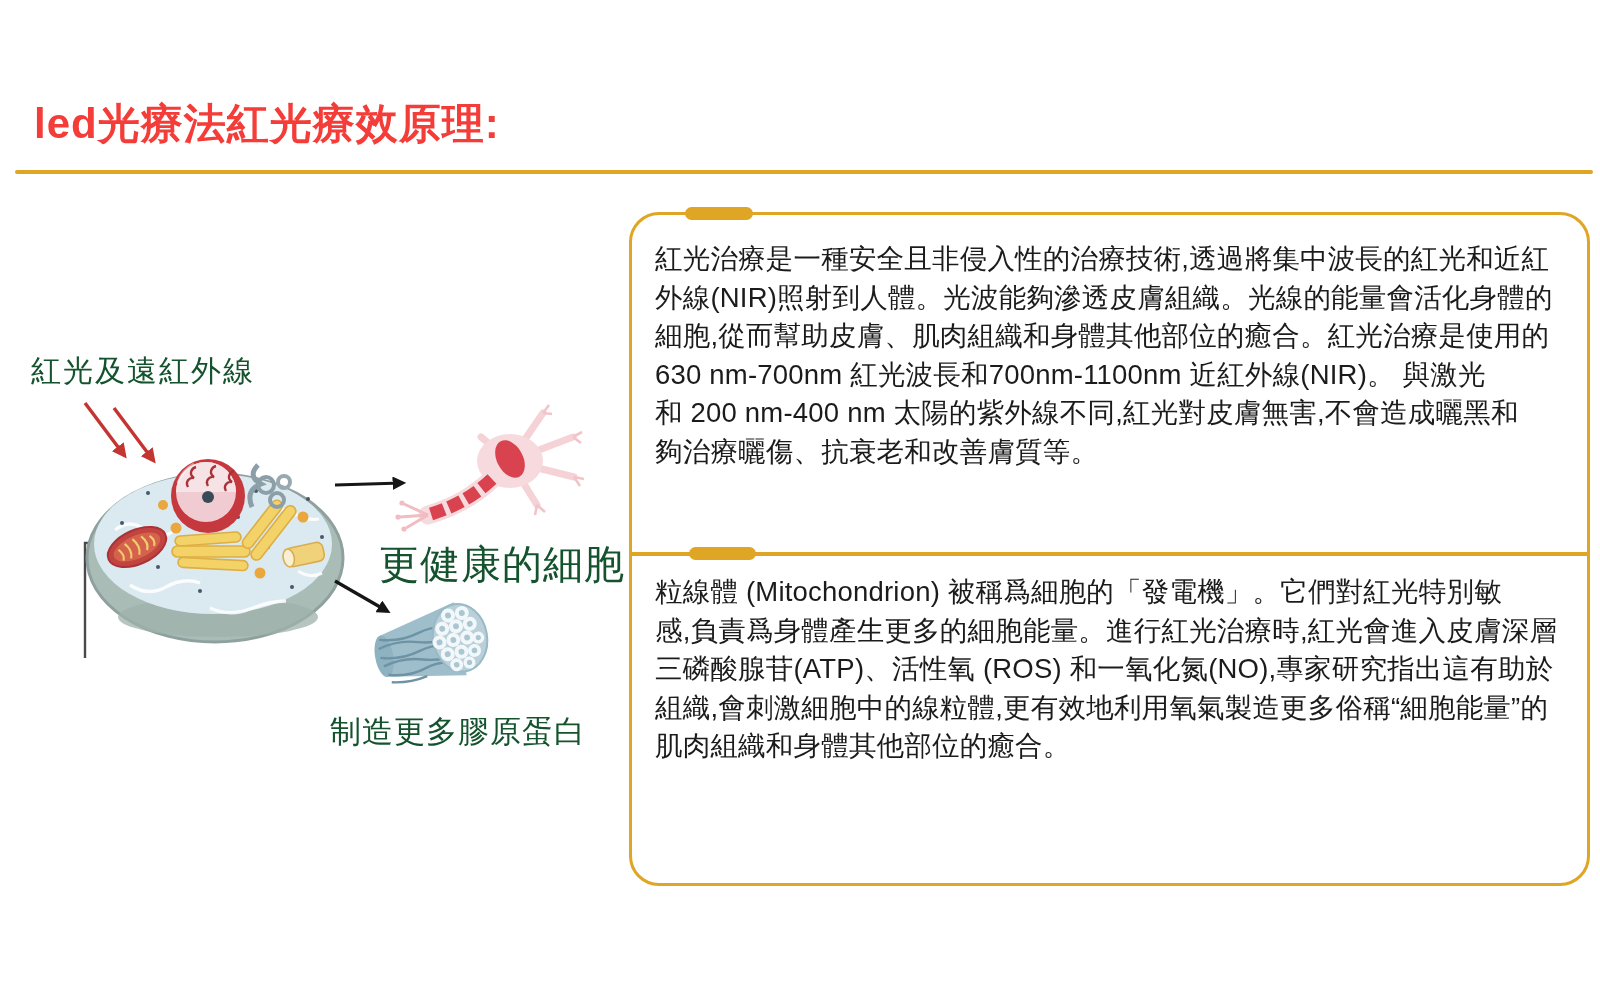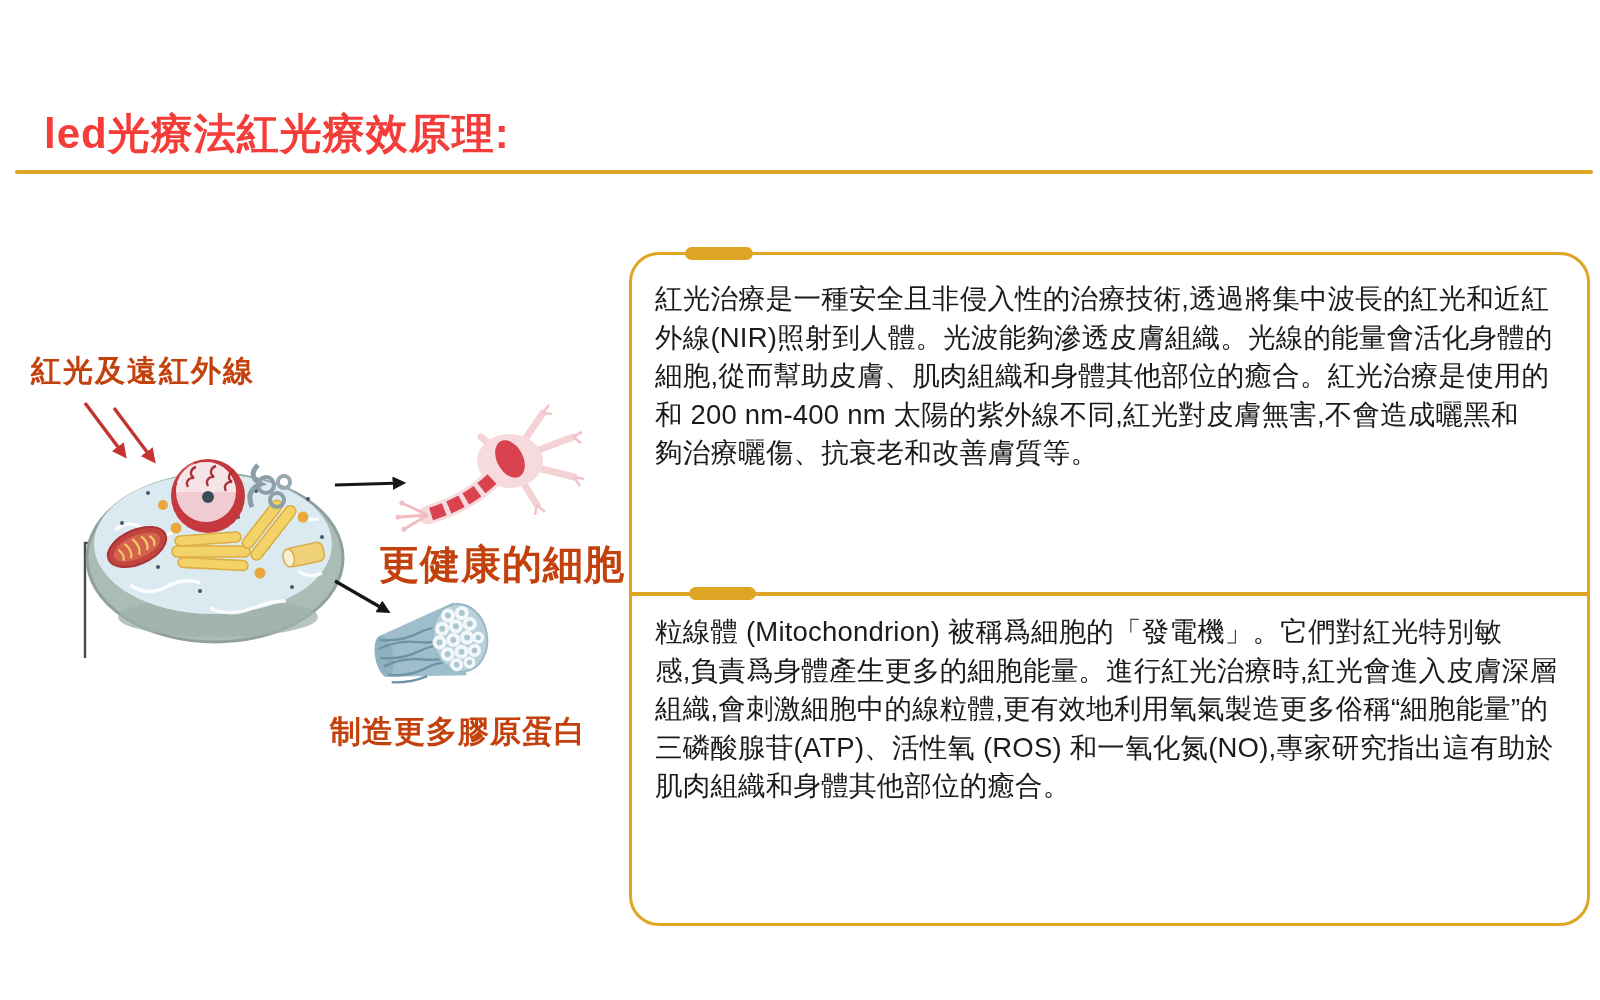--- a/index.html
+++ b/index.html
@@ -5,42 +5,41 @@
   :root{
     --accent-red:#f43c38;
     --gold:#dfa524;
     --ink:#1b1b1b;
   }
   html,body{margin:0;padding:0;background:#ffffff;}
   body{width:1600px;height:1000px;overflow:hidden;font-family:"Liberation Sans",sans-serif;}
   #canvas{position:relative;width:1600px;height:1000px;background:#ffffff;}
 
   #page-title{
-    position:absolute;left:26px;top:88px;margin:18px;
+    position:absolute;left:26px;top:88px;margin:8px;
     font-size:42px;font-weight:800;color:var(--accent-red);
     letter-spacing:1px;white-space:nowrap;
   }
   .rule{
     position:absolute;left:15px;top:170px;width:1578px;height:4px;
     background:var(--gold);border-radius:2px;
   }
 
-  .lbl{position:absolute;font-weight:700;color:#c2410c;white-space:nowrap;}
+  .lbl{position:absolute;font-weight:400;color:#14532d;white-space:nowrap;}
   #lbl-redlight{left:31px;top:351px;font-size:30px;letter-spacing:2px;}
   #lbl-healthy{left:379px;top:537px;font-size:40px;letter-spacing:1px;}
   #lbl-atp{left:4px;top:693px;font-size:31px;letter-spacing:1px;}
   #lbl-collagen{left:330px;top:711px;font-size:31px;letter-spacing:1px;}
 
   #diagram{position:absolute;left:60px;top:395px;width:540px;height:300px;}
 
   #infobox{
     position:absolute;left:629px;top:212px;width:961px;height:674px;
     border:3px solid var(--gold);border-radius:30px;box-sizing:border-box;
     background:#ffffff;
-    margin-top:40px;
   }
   .pill{position:absolute;background:var(--gold);border-radius:7px;}
   .pill-top{left:53px;top:-8px;width:68px;height:13px;}
   .divider{position:absolute;left:-3px;right:-3px;top:337px;height:4px;background:var(--gold);}
   .pill-mid{left:60px;top:-5px;width:67px;height:13px;}
 
   .para{position:absolute;left:23px;color:var(--ink);}
   #para1{top:25px;}
   #para2{top:358px;}
   .tline{height:38.6px;line-height:38.6px;font-size:27.5px;letter-spacing:0.2px;white-space:nowrap;}
@@ -230,28 +229,29 @@
       </g>
     </g>
   </svg>
 
   <div id="infobox">
     <div class="pill pill-top"></div>
     <div class="para" id="para1">
         <div class="tline">紅光治療是一種安全且非侵入性的治療技術,透過將集中波長的紅光和近紅</div>
         <div class="tline">外線(NIR)照射到人體。光波能夠滲透皮膚組織。光線的能量會活化身體的</div>
         <div class="tline">細胞,從而幫助皮膚、肌肉組織和身體其他部位的癒合。紅光治療是使用的</div>
+        <div class="tline">630 nm-700nm 紅光波長和700nm-1100nm 近紅外線(NIR)。 與激光</div>
         <div class="tline">和 200 nm-400 nm 太陽的紫外線不同,紅光對皮膚無害,不會造成曬黑和</div>
         <div class="tline">夠治療曬傷、抗衰老和改善膚質等。</div>
       </div>
     <div class="divider">
       <div class="pill pill-mid"></div>
     </div>
     <div class="para" id="para2">
         <div class="tline">粒線體 (Mitochondrion) 被稱爲細胞的「發電機」。它們對紅光特別敏</div>
         <div class="tline">感,負責爲身體產生更多的細胞能量。進行紅光治療時,紅光會進入皮膚深層</div>
+        <div class="tline">三磷酸腺苷(ATP)、活性氧 (ROS) 和一氧化氮(NO),專家研究指出這有助於</div>
         <div class="tline">組織,會刺激細胞中的線粒體,更有效地利用氧氣製造更多俗稱“細胞能量”的</div>
-        <div class="tline">三磷酸腺苷(ATP)、活性氧 (ROS) 和一氧化氮(NO),專家研究指出這有助於</div>
         <div class="tline">肌肉組織和身體其他部位的癒合。</div>
       </div>
   </div>
 
 </div>
 
 </body></html>

